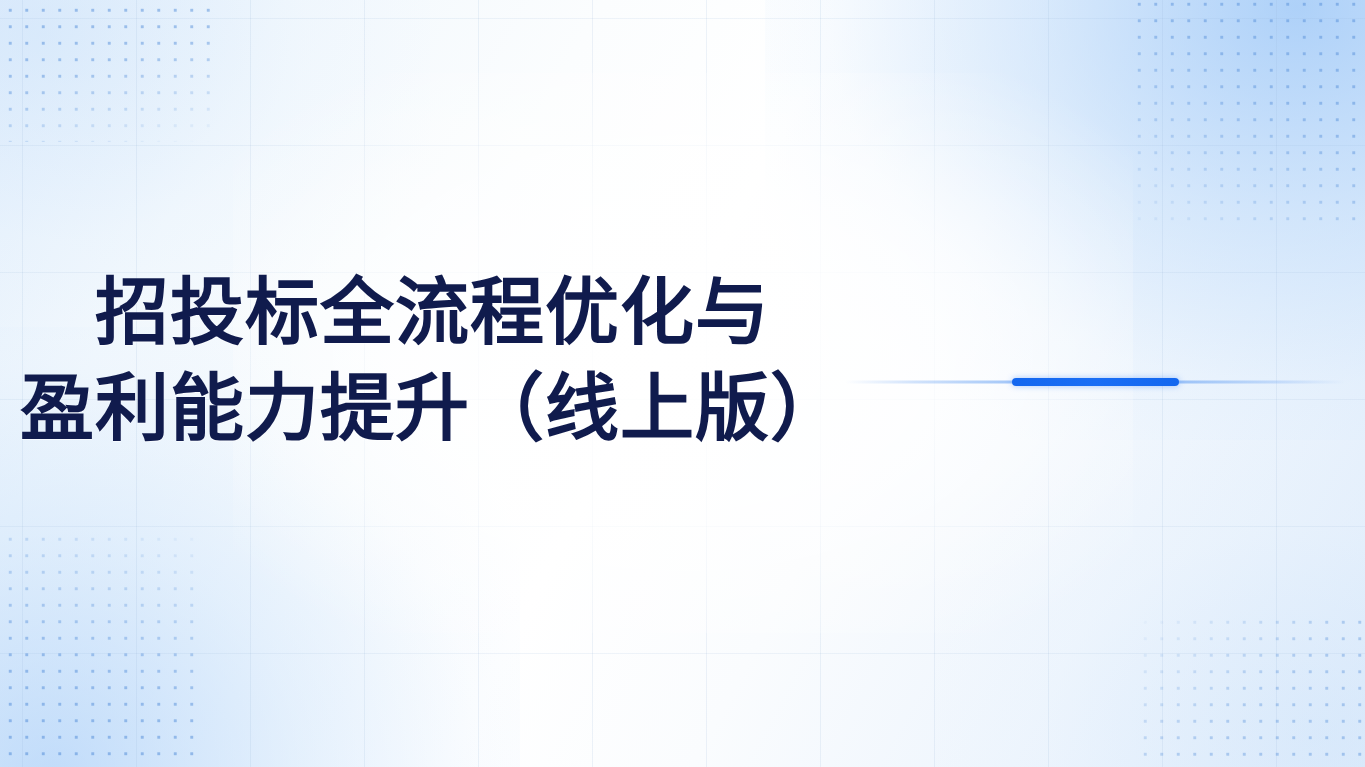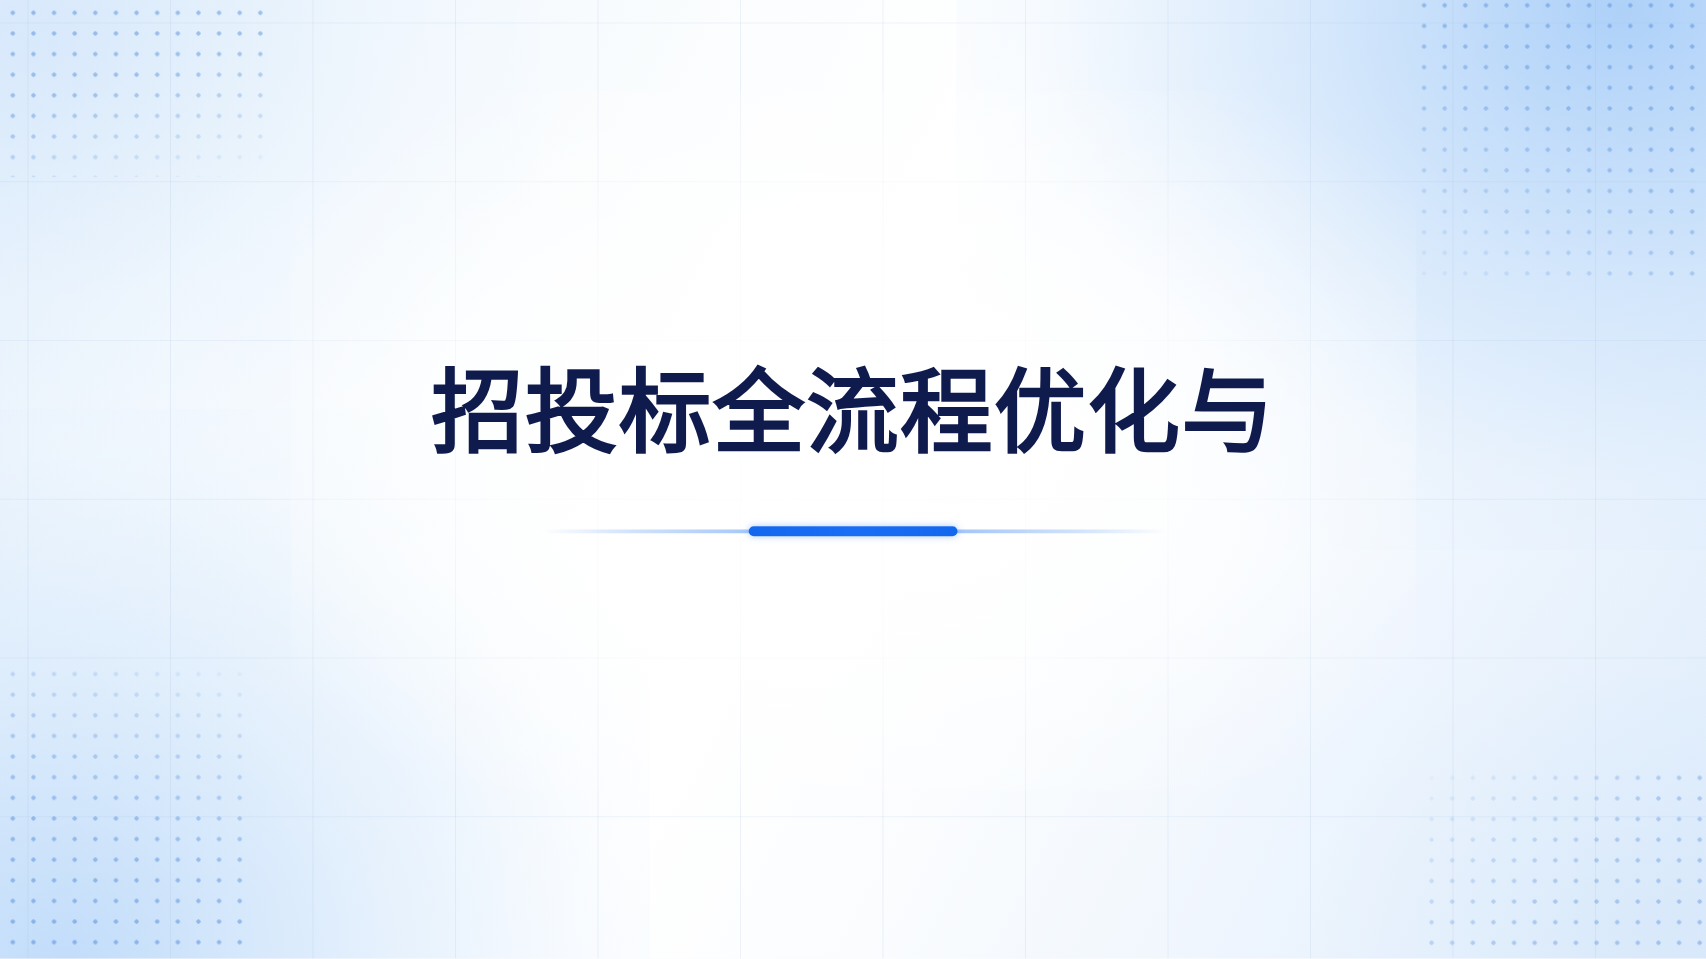--- a/index.html
+++ b/index.html
@@ -135,21 +135,21 @@
     -webkit-mask-image: linear-gradient(320deg, rgba(0,0,0,0.95) 0%, rgba(0,0,0,0.8) 45%, rgba(0,0,0,0.3) 82%, rgba(0,0,0,0) 100%);
             mask-image: linear-gradient(320deg, rgba(0,0,0,0.95) 0%, rgba(0,0,0,0.8) 45%, rgba(0,0,0,0.3) 82%, rgba(0,0,0,0) 100%);
     opacity: 0.60;
   }
 
   
   .content {
     position: absolute;
     inset: 0;
     display: flex;
-    flex-direction: column;
+    flex-direction: row;
     align-items: center;
     justify-content: center;
     padding-bottom: 46px;
     box-sizing: border-box;
     border-radius: 31px;
   }
 
   .title-block {
     display: flex;
     flex-direction: column;
@@ -219,20 +219,21 @@
 
   <div class="dots dots-tl"></div>
   <div class="dots dots-tr"></div>
   <div class="dots dots-bl"></div>
   <div class="dots dots-br"></div>
 
   <div class="content">
 
     <div class="title-block">
       <div class="title-line line-1">招投标全流程优化与</div>
+      <div class="title-line line-2">盈利能力提升（线上版）</div>
     </div>
 
     <div class="divider">
       <div class="divider-line"></div>
       <div class="divider-bar"></div>
     </div>
 
   </div>
 </div>
 

